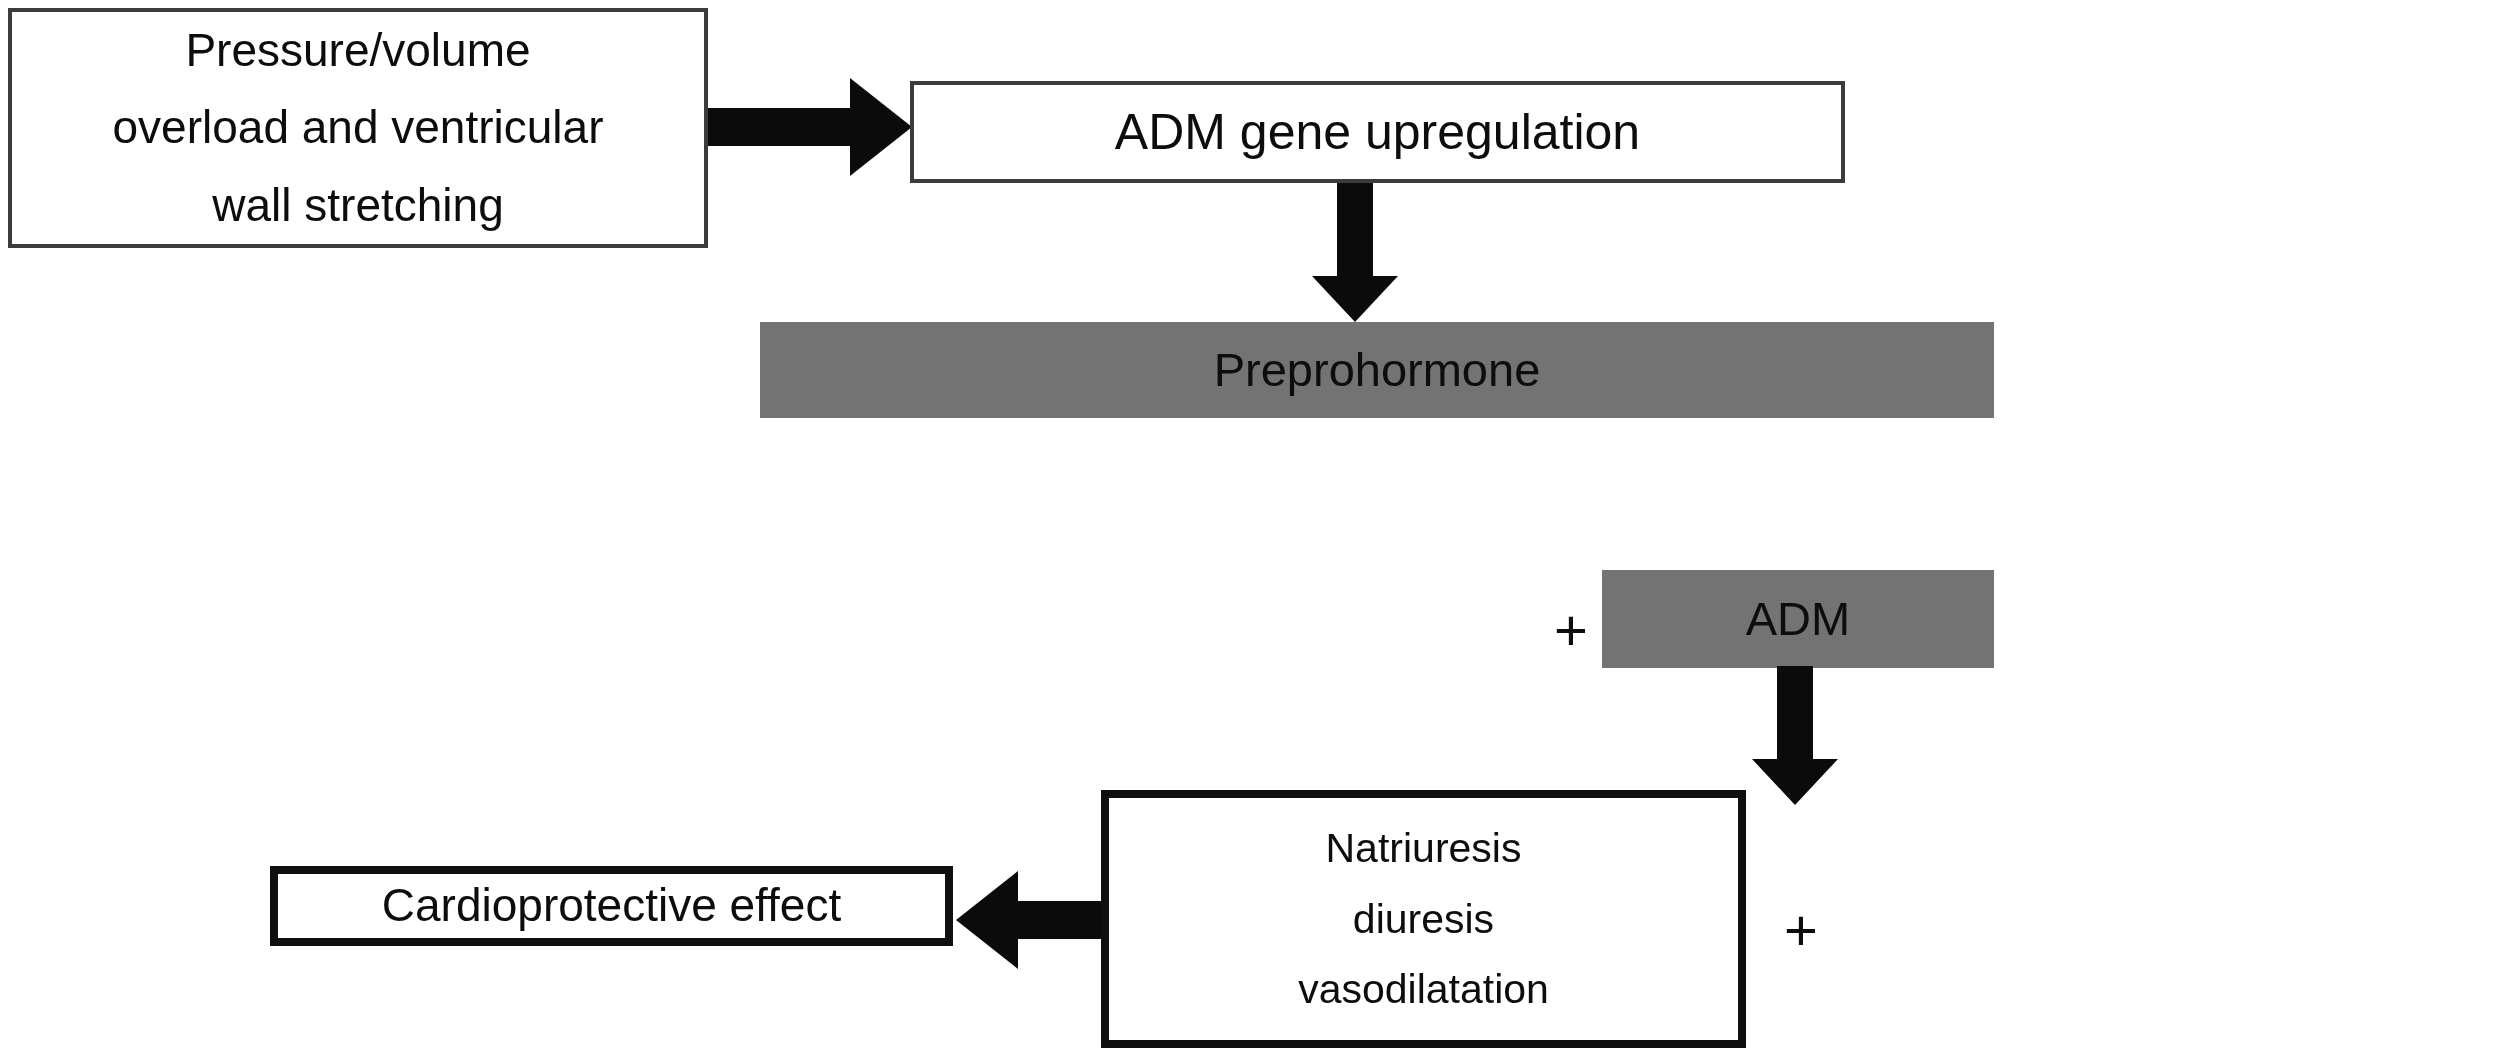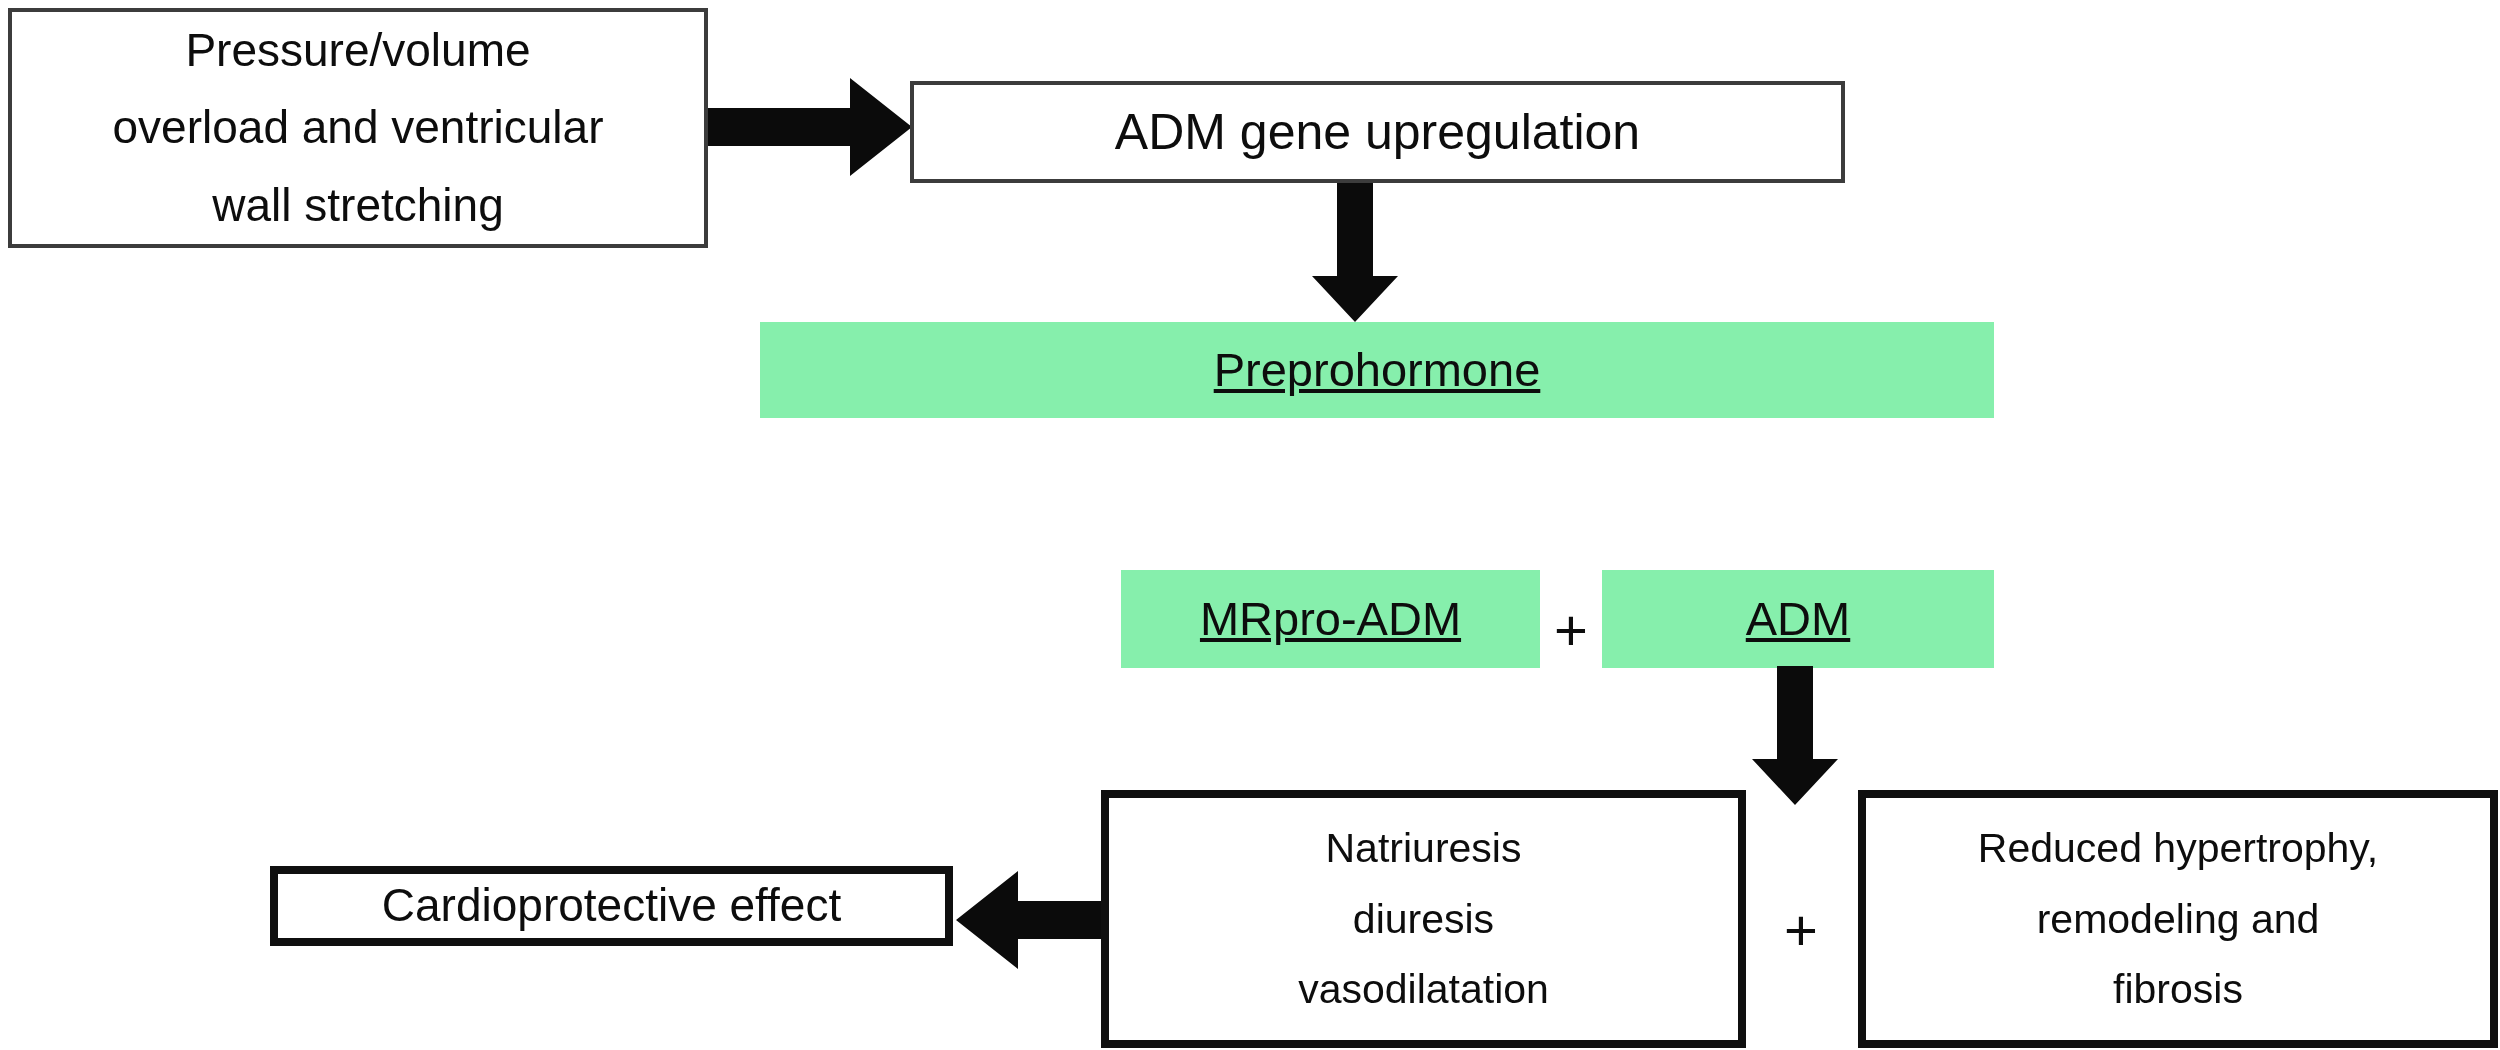--- a/index.html
+++ b/index.html
@@ -30,24 +30,23 @@
   .thin-border {
     border: 4px solid #3c3c3c;
     font-size: 46px;
   }
   .thick-border {
     border: 8px solid #0f0f0f;
     font-size: 41px;
     line-height: 1.72;
   }
   .pink {
-    background: #86efac;
+    background: #737373;
     border: none;
     font-size: 47px;
-    text-decoration: underline;
   }
   .plus {
     position: absolute;
     font-size: 58px;
     font-weight: 400;
     color: #0d0d0d;
     transform: translate(-50%, -50%);
   }
   .arrow {
     position: absolute;
@@ -90,41 +89,37 @@
 
   <div class="arrow" id="arrow-2">
     <svg width="86" height="139" viewBox="0 0 86 139" xmlns="http://www.w3.org/2000/svg">
       <polygon points="25,0 61,0 61,93 86,93 43,139 0,93 25,93" fill="#0b0b0b"></polygon>
     </svg>
   </div>
 
   <div class="box pink" id="box-preprohormone">Preprohormone</div>
 
 
-  <div class="box pink" id="box-mrpro-adm">MRpro-ADM</div>
 
   <div class="plus" id="plus-mid">+</div>
 
   <div class="box pink" id="box-adm">ADM</div>
 
   <div class="arrow" id="arrow-3">
     <svg width="86" height="139" viewBox="0 0 86 139" xmlns="http://www.w3.org/2000/svg">
       <polygon points="25,0 61,0 61,93 86,93 43,139 0,93 25,93" fill="#0b0b0b"></polygon>
     </svg>
   </div>
 
   <div class="box thick-border" id="box-natriuresis">Natriuresis
 diuresis
 vasodilatation</div>
 
   <div class="plus" id="plus-bottom">+</div>
 
-  <div class="box thick-border" id="box-reduced">Reduced hypertrophy,
-remodeling and
-fibrosis</div>
 
   <div class="arrow" id="arrow-4">
     <svg width="145" height="98" viewBox="0 0 145 98" xmlns="http://www.w3.org/2000/svg">
       <polygon points="145,30 62,30 62,0 0,49 62,98 62,68 145,68" fill="#0b0b0b"></polygon>
     </svg>
   </div>
 
   <div class="box thick-border" id="box-cardio">Cardioprotective effect</div>
 
 </div>

